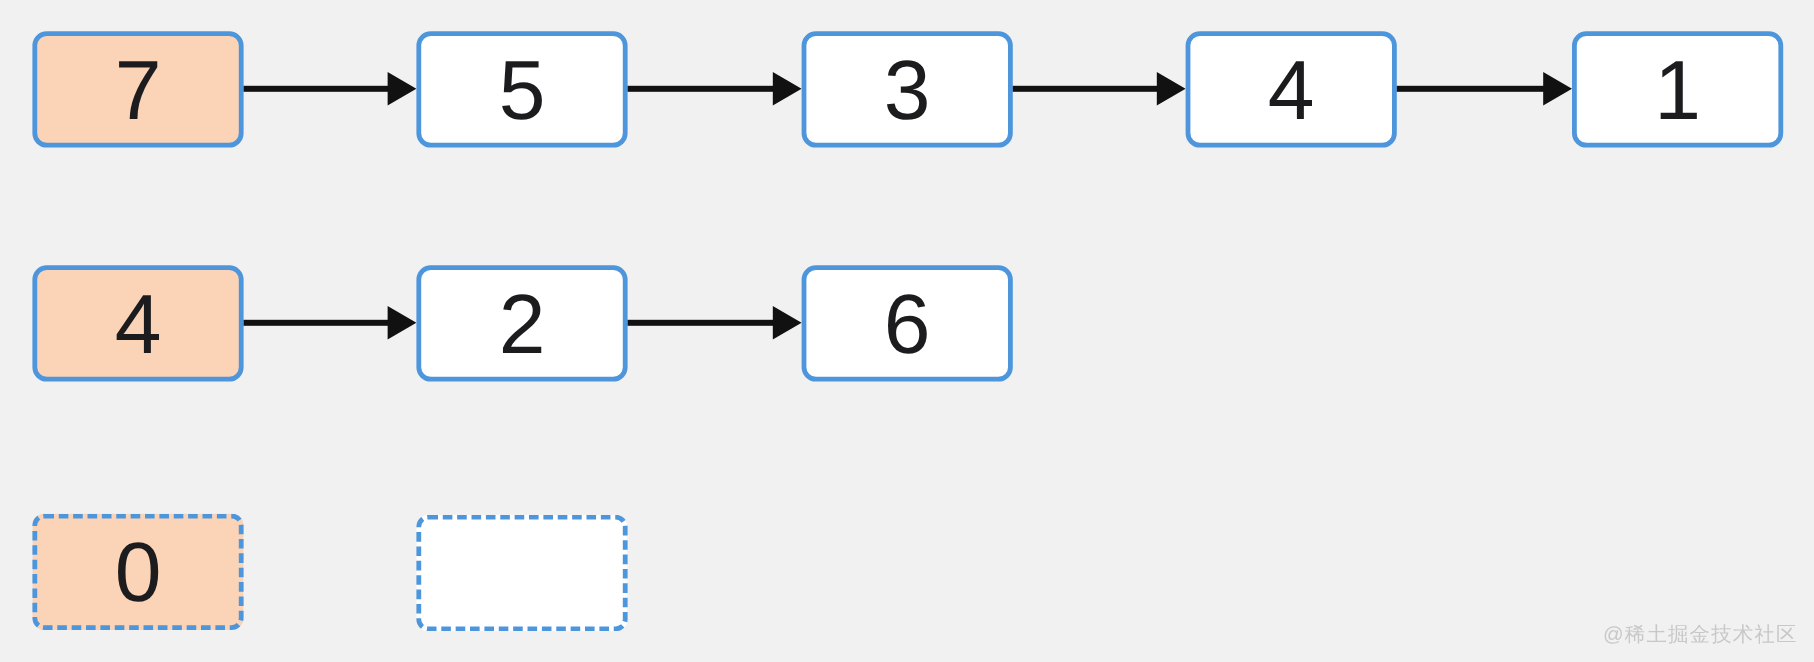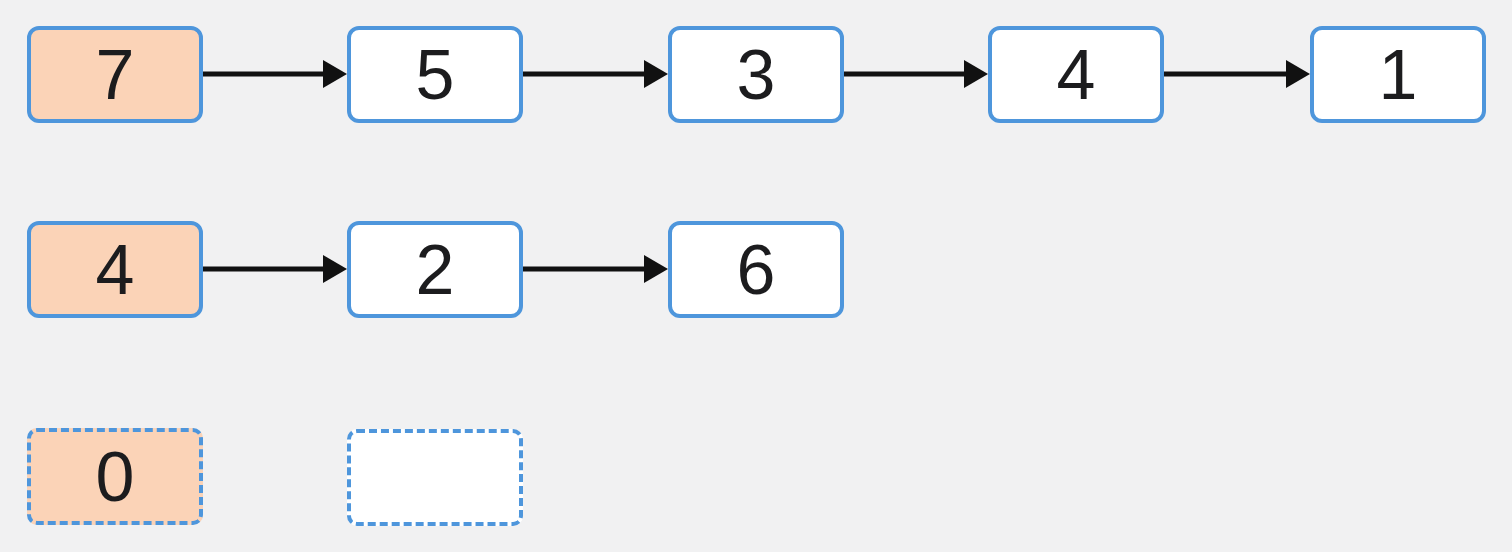--- a/index.html
+++ b/index.html
@@ -126,13 +126,14 @@
     <span class="value">6</span>
   </div>
 
   <div class="node highlight dashed" style="left:27px; top:428px;">
     <span class="value">0</span>
   </div>
   <div class="node dashed" style="left:347px; top:429px;">
     <span class="value"></span>
   </div>
 
+  <div class="watermark">@稀土掘金技术社区</div>
 </div>
 
 </body></html>

